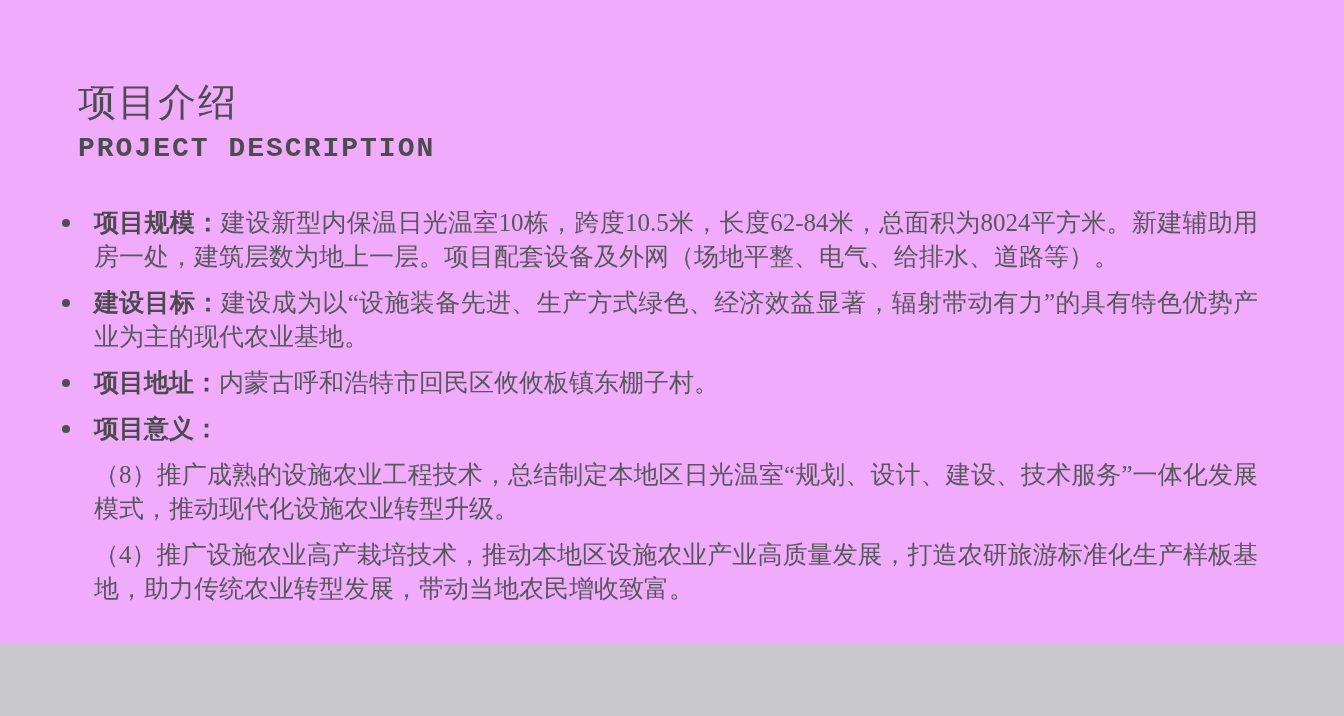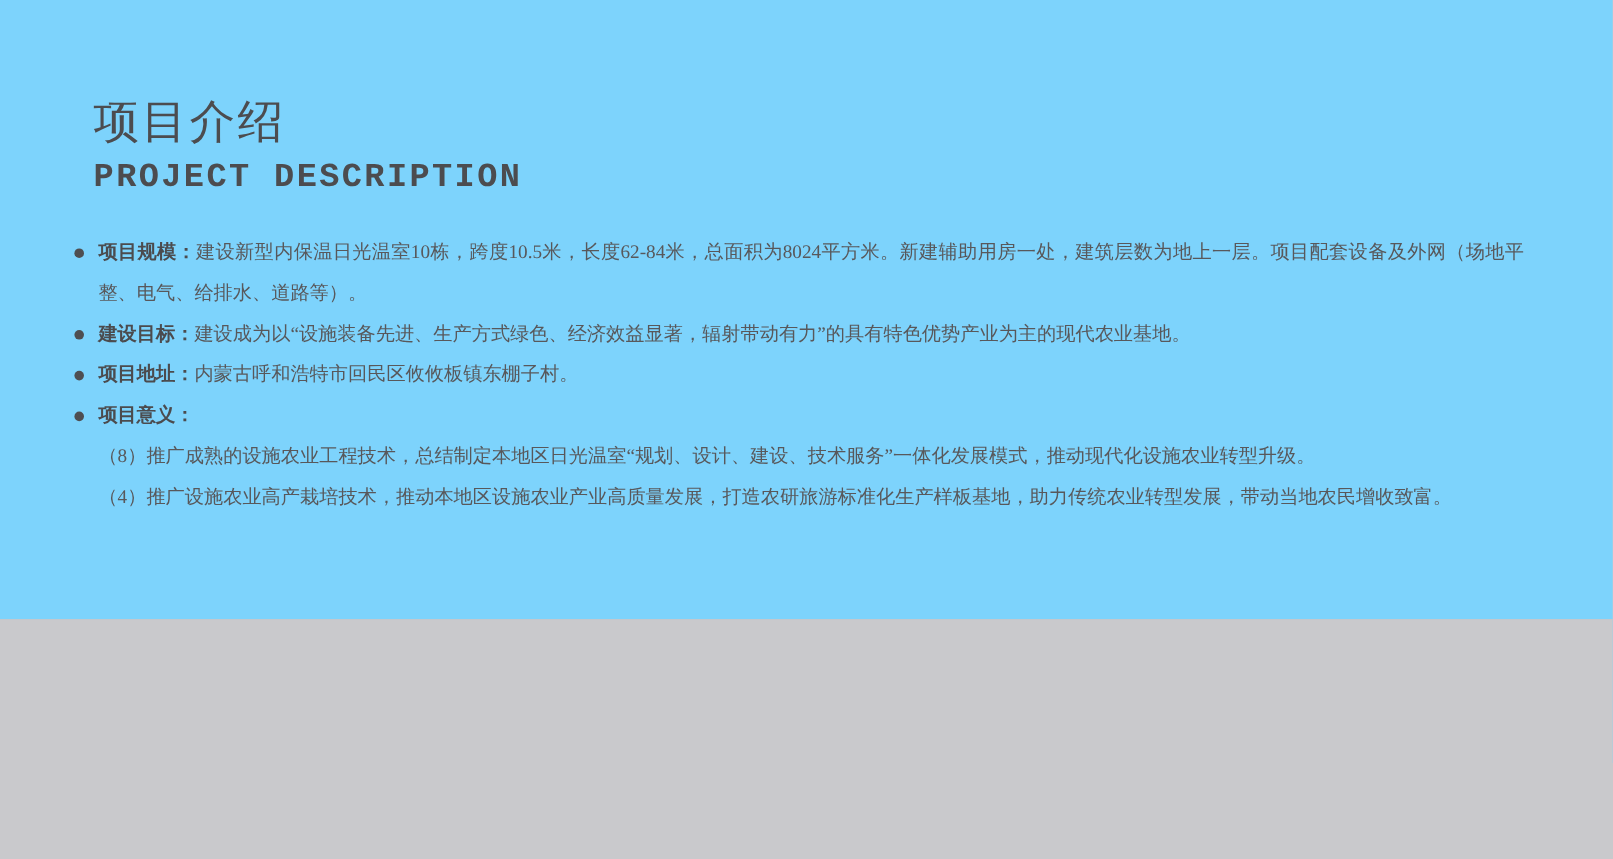--- a/index.html
+++ b/index.html
@@ -3,23 +3,23 @@
 <meta charset="utf-8">
 <style>
   html, body {
     margin: 0;
     padding: 0;
     background: #c9c9cc;
   }
   .slide {
     position: relative;
     width: 1344px;
-    height: 516px;
+    height: 644px;
     margin: 0 auto;
-    background: #7dd3fc;
+    background: #f0abfc;
     overflow: hidden;
     font-family: "Liberation Serif", serif;
     color: #58585b;
   }
   .title-block {
     position: absolute;
     left: 78px;
     top: 82px;
   }
   .page-title {
@@ -57,22 +57,22 @@
   .dot {
     position: absolute;
     left: 2px;
     top: 13px;
     width: 8px;
     height: 8px;
     border-radius: 50%;
     background: #4e4e51;
   }
   .content p {
-    margin: 0;
-    font-size: 16px;
+    margin: 12px;
+    font-size: 25px;
     line-height: 34px;
     text-align: justify;
     color: #58585b;
   }
   .content p.last-line { text-align: left; }
   .bullet-label {
     font-weight: 700;
     color: #4b4b4e;
   }
 </style>

